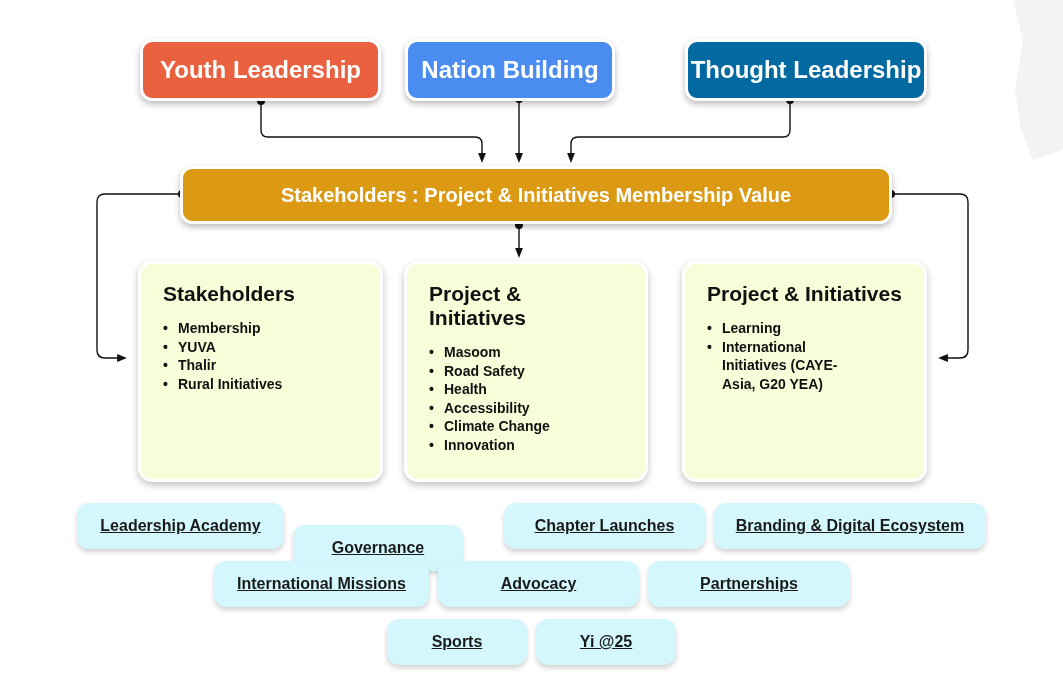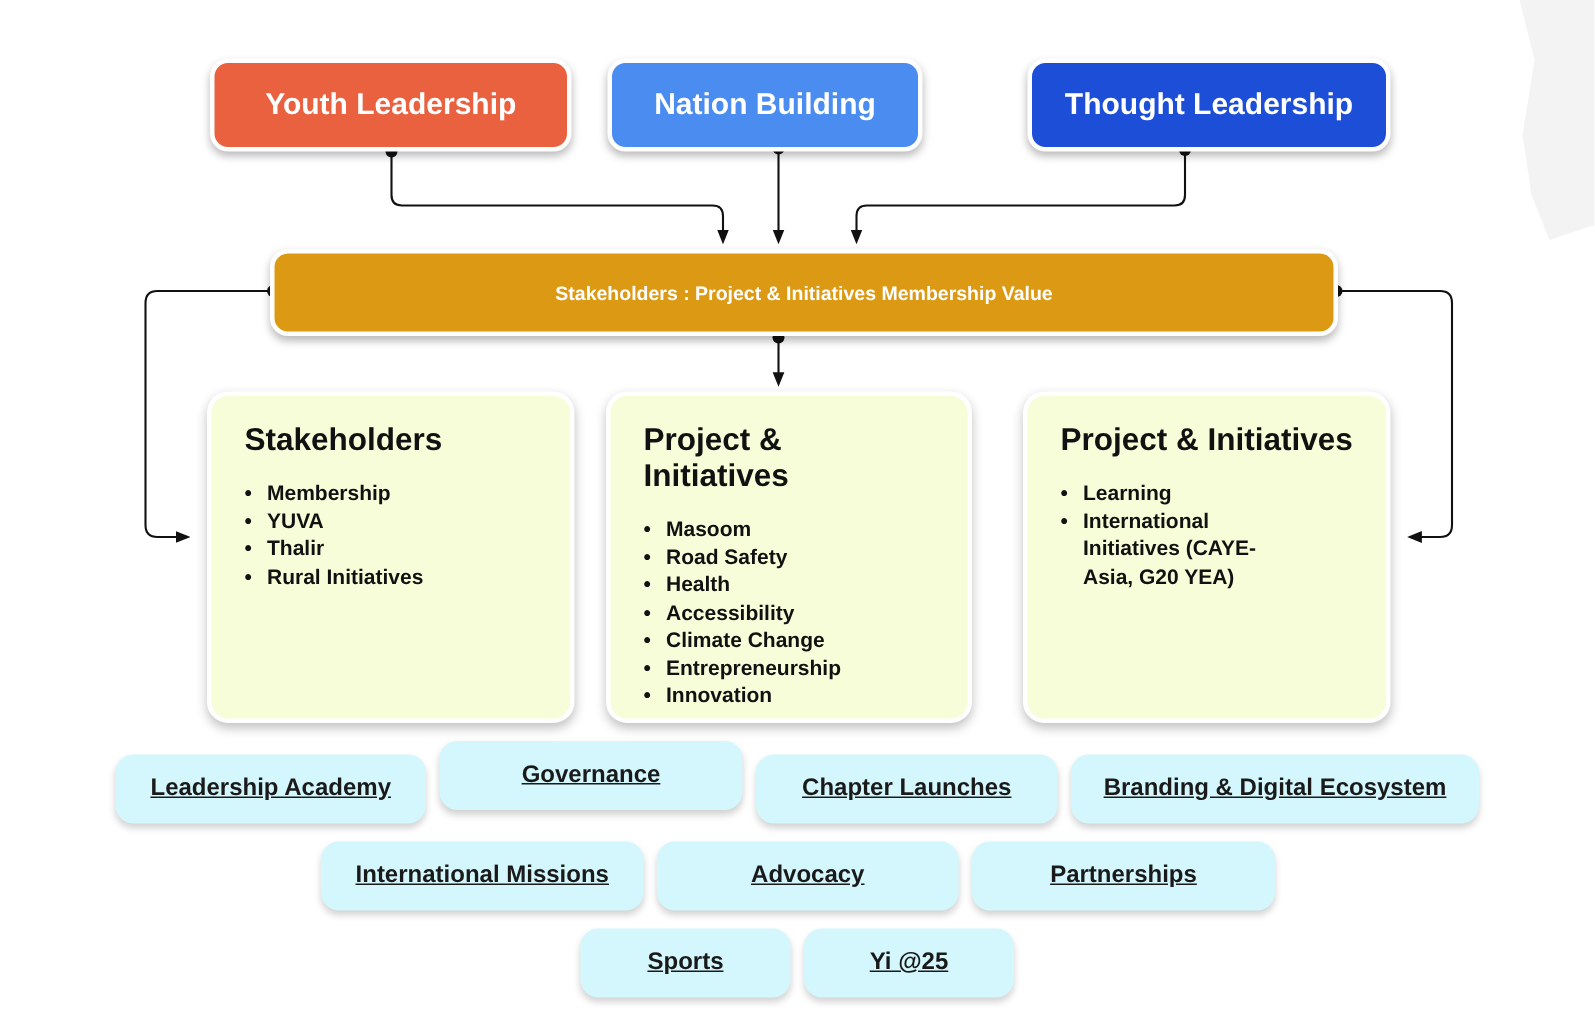--- a/index.html
+++ b/index.html
@@ -1,22 +1,22 @@
 <!DOCTYPE html>
 <html><head>
 <meta charset="utf-8">
 <style>
   html, body { margin:0; padding:0; }
   body { width:1063px; height:685px; background:#ffffff; position:relative; overflow:hidden;
          font-family:"Liberation Sans", sans-serif; }
   .pill { position:absolute; border-radius:12px; border:3px solid #ffffff;
           box-shadow:0 3px 6px rgba(0,0,0,0.28); display:flex; align-items:center; justify-content:center;
           color:#ffffff; font-weight:bold; box-sizing:border-box; }
-  .top-pill { height:62px; font-size:20px; }
-  .banner { height:58px; font-size:13px; }
+  .top-pill { height:62px; font-size:24px; }
+  .banner { height:58px; font-size:20px; }
   .card { position:absolute; background:#f8fdd9; border-radius:14px; border:3px solid #ffffff;
           box-shadow:0 3px 7px rgba(0,0,0,0.25); box-sizing:border-box; padding:18px 22px; color:#111; }
   .card h3 { margin:0 0 13px 0; font-size:21px; font-weight:bold; }
   .card ul { margin:0; padding:0; list-style:none; }
   .card li { font-size:14px; font-weight:bold; line-height:18.5px; padding-left:15px; position:relative; }
   .card li::before { content:"•"; position:absolute; left:0; top:0; }
   .chip { position:absolute; height:46px; background:#d3f7fc; border-radius:12px;
           box-shadow:0 3px 5px rgba(0,0,0,0.18); display:flex; align-items:center; justify-content:center;
           font-size:16px; font-weight:bold; color:#1a1a1a; box-sizing:border-box;text-decoration:underline; }
   svg.conn { position:absolute; left:0; top:0; }
@@ -52,21 +52,21 @@
     <circle cx="891" cy="194" r="4"></circle>
   </g>
 </svg>
 
 <div class="pill top-pill" style="left: 140px; top: 39px; width: 241px; background: rgb(233, 97, 63);" id="tb0">
   <span>Youth Leadership</span>
 </div>
 <div class="pill top-pill" style="left: 405px; top: 39px; width: 210px; background: rgb(74, 140, 240);" id="tb1">
   <span>Nation Building</span>
 </div>
-<div class="pill top-pill" style="left: 685px; top: 39px; width: 242px; background: #1d4ed8;" id="tb2">
+<div class="pill top-pill" style="left: 685px; top: 39px; width: 242px; background: #0369a1;" id="tb2">
   <span>Thought Leadership</span>
 </div>
 
 <div class="pill banner" style="left: 180px; top: 166px; width: 712px; background: rgb(220, 154, 20);" id="banner">
   <span>Stakeholders : Project &amp; Initiatives Membership Value</span>
 </div>
 
 <div class="card" style="left:138px;top:261px;width:245px;height:221px;">
   <h3>Stakeholders</h3>
   <ul>
@@ -78,37 +78,36 @@
 </div>
 
 <div class="card" style="left:404px;top:261px;width:244px;height:221px;">
   <h3>Project &amp; Initiatives</h3>
   <ul>
     <li>Masoom</li>
     <li>Road Safety</li>
     <li>Health</li>
     <li>Accessibility</li>
     <li>Climate Change</li>
-    <li>Entrepreneurship</li>
     <li>Innovation</li>
   </ul>
 </div>
 
 <div class="card" style="left:682px;top:261px;width:245px;height:221px;">
   <h3>Project &amp; Initiatives</h3>
   <ul style="width:150px;">
     <li>Learning</li>
     <li>International Initiatives (CAYE-Asia, G20 YEA)</li>
   </ul>
 </div>
 
 <div class="chip" style="left:77px;top:503px;width:207px;">
     <span>Leadership Academy</span>
   </div>
-<div class="chip" style="left:293px;top:494px;width:202px;">
+<div class="chip" style="left:293px;top:525px;width:170px;">
     <span>Governance</span>
   </div>
 <div class="chip" style="left:504px;top:503px;width:201px;">
     <span>Chapter Launches</span>
   </div>
 <div class="chip" style="left:714px;top:503px;width:272px;">
     <span>Branding &amp; Digital Ecosystem</span>
   </div>
 
 <div class="chip" style="left:214px;top:561px;width:215px;">

